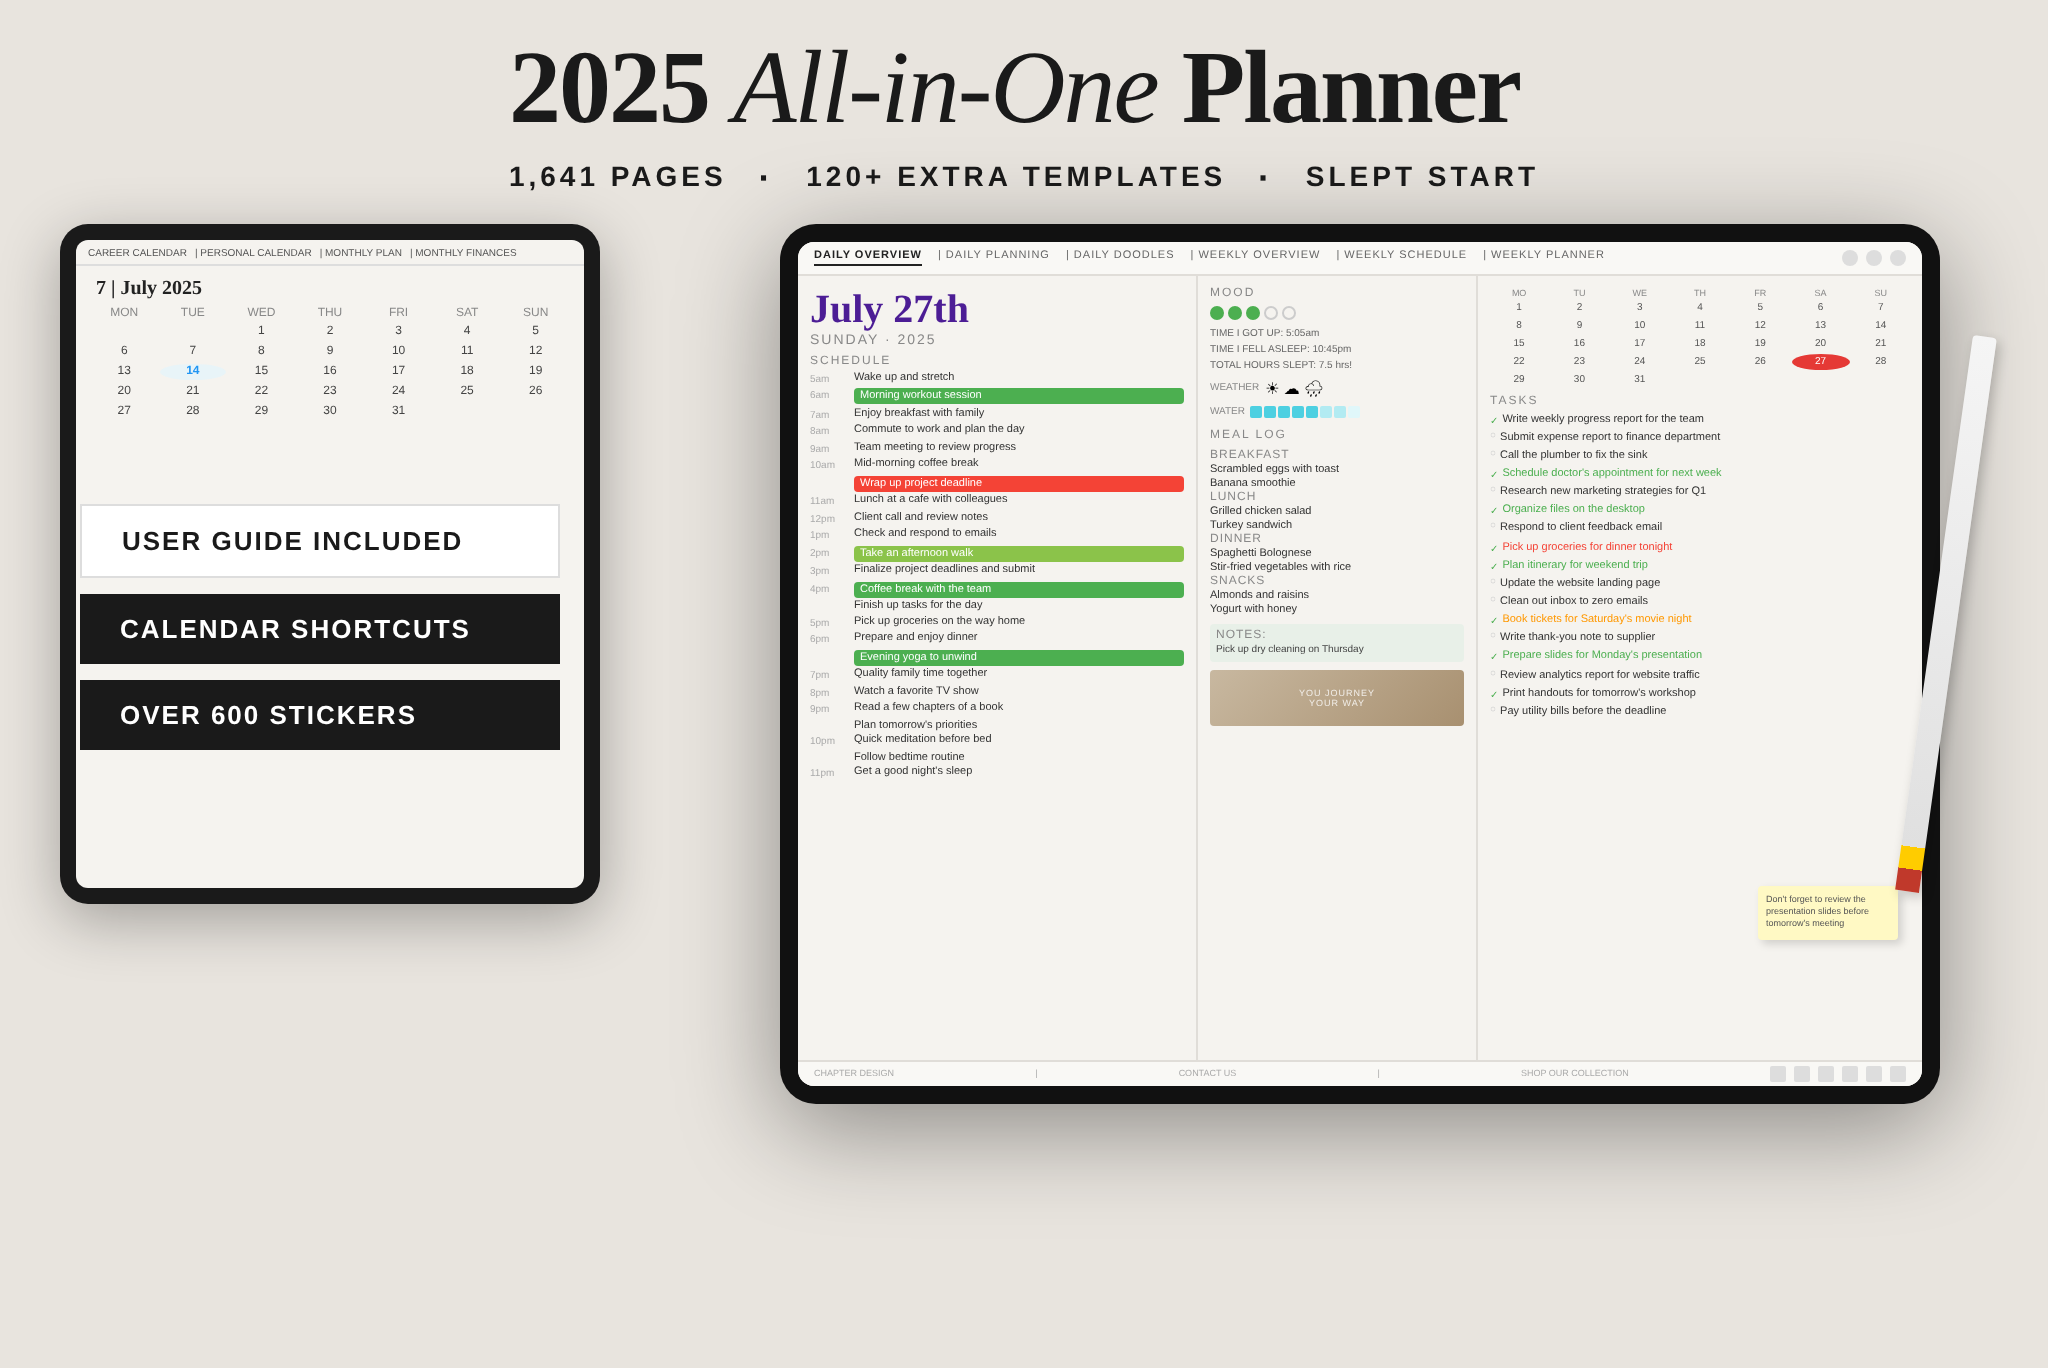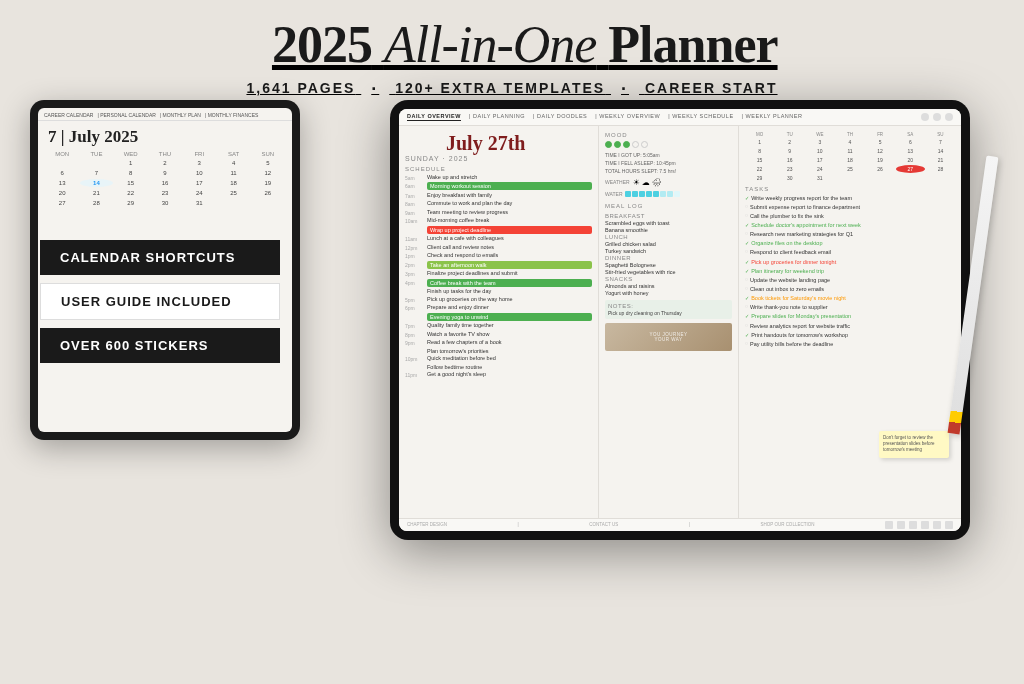--- a/index.html
+++ b/index.html
@@ -10,24 +10,23 @@
       height: 684px;
       overflow: hidden;
       position: relative;
       display: flex;
       flex-direction: column;
       align-items: center;
     }
 
     
     .header {
-      text-align: right;
+      text-align: left;
       padding-top: 18px;
-      margin-bottom: 0;
-      text-decoration: underline;
+      margin-bottom: 12px;
     }
     .title-main {
       font-size: 52px;
       font-weight: 900;
       color: #1a1a1a;
       letter-spacing: -1px;
       line-height: 1.05;
       font-family: Georgia, serif;
     }
     .title-italic {
@@ -94,21 +93,21 @@
       padding: 4px 6px 2px;
       border-bottom: 1px solid #ddd;
     }
     .cal-tab {
       font-size: 5px;
       color: #555;
       font-family: Arial, sans-serif;
     }
     .cal-month-header {
       padding: 6px 10px 4px;
-      font-size: 17px;
+      font-size: 10px;
       font-weight: bold;
       color: #222;
       font-family: Georgia, serif;
     }
     .cal-days-header {
       display: grid;
       grid-template-columns: repeat(4, 1fr);
       padding: 0 8px;
       gap: 2px;
       margin-bottom: 2px;
@@ -274,23 +273,22 @@
     .planner-left {
       width: 200px;
       flex-shrink: 0;
       border-right: 1px solid #e0ddd8;
       padding: 6px;
       overflow: hidden;
     }
     .planner-date {
       font-size: 20px;
       font-weight: bold;
-      color: #7f1d1d;
+      color: #4c1d95;
       font-family: Georgia, serif;
-      margin-left: 41px;
     }
     .planner-weekday {
       font-size: 7px;
       color: #888;
       text-transform: uppercase;
       letter-spacing: 1px;
       margin-bottom: 4px;
       font-family: Arial, sans-serif;
     }
     .schedule-label {
@@ -539,21 +537,21 @@
   <div class="title-main">
     <span>2025</span>
     <span class="title-italic">All-in-One</span>
     <span>Planner</span>
   </div>
   <div class="subtitle-bar">
     <span>1,641 PAGES</span>
     <span class="dot">·</span>
     <span>120+ EXTRA TEMPLATES</span>
     <span class="dot">·</span>
-    <span>CAREER START</span>
+    <span>SLEPT START</span>
   </div>
 </div>
 
 <div class="main-area">
 
   <div class="left-section">
 
     <div class="tablet-back">
       <div class="tablet-back-inner">
         <div class="cal-tabs">
@@ -607,25 +605,25 @@
           <span class="cal-cell">29</span>
           <span class="cal-cell">30</span>
           <span class="cal-cell">31</span>
           <span class="cal-cell other-month"></span>
           <span class="cal-cell other-month"></span>
         </div>
       </div>
     </div>
 
     <div class="badges-column">
+      <div class="badge light">
+        <span>USER GUIDE INCLUDED</span>
+      </div>
       <div class="badge">
         <span>CALENDAR SHORTCUTS</span>
-      </div>
-      <div class="badge light">
-        <span>USER GUIDE INCLUDED</span>
       </div>
       <div class="badge">
         <span>OVER 600 STICKERS</span>
       </div>
     </div>
   </div>
 
   <div style="flex:1; position:relative;">
 
     <div class="apps-row">

